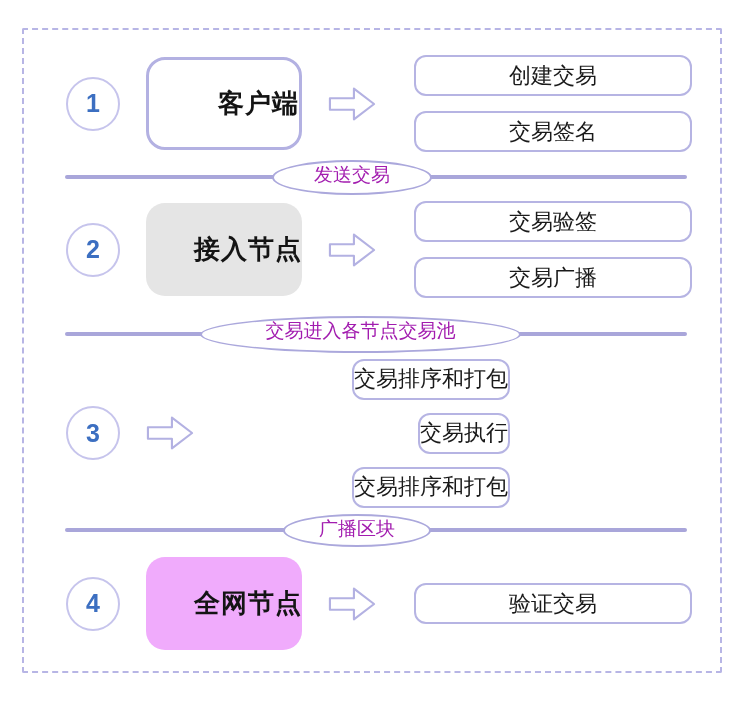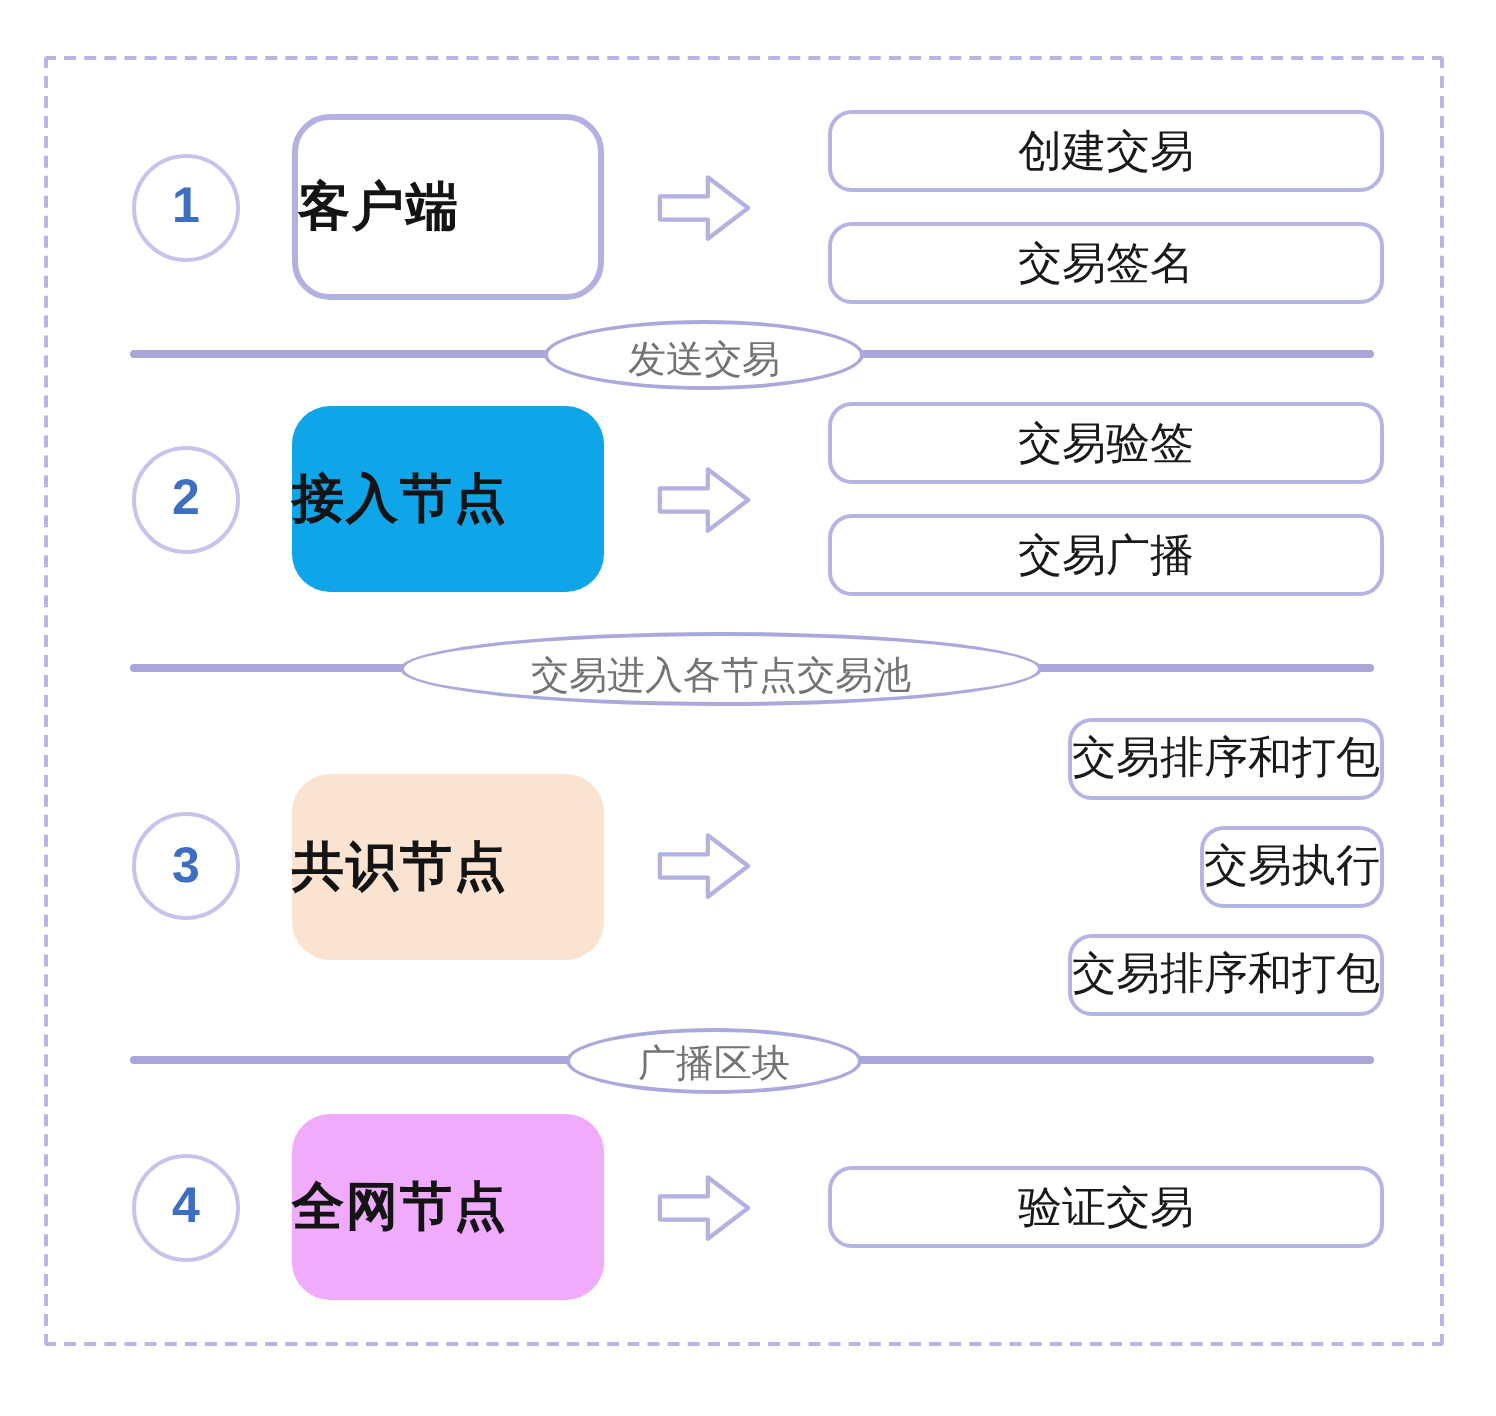--- a/index.html
+++ b/index.html
@@ -39,27 +39,27 @@
     background: #ffffff;
     display: flex; align-items: center; justify-content: center;
     font-size: 25px; font-weight: bold;
     color: #3c6fc1;
   }
   .node {
     flex: 0 0 auto;
     margin-left: 26px;
     width: 156px; height: 93px;
     border-radius: 19px;
-    display: flex; align-items: center; justify-content: flex-start;
+    display: flex; align-items: center; justify-content: flex-end;
     font-size: 26px; font-weight: bold;
     letter-spacing: 1px;
     color: #141414;
   }
   .node-white  { background: #ffffff; border: 3px solid #b3b1e2; }
-  .node-green  { background: #0ea5e9; }
+  .node-green  { background: #e5e5e5; }
   .node-orange { background: #fbe3d1; }
   .node-blue   { background: #f0abfc; }
 
   .arrow {
     flex: 0 0 auto;
     margin-left: 26px;
     width: 48px; height: 38px;
   }
   .actions {
     flex: 0 0 auto;
@@ -84,23 +84,23 @@
     position: absolute;
     left: 65px; width: 622px; height: 4px;
     background: #a9a6da;
     border-radius: 2px;
   }
   .divider-ellipse {
     position: absolute;
     background: #ffffff;
     border: 2px solid #aba8dc;
     border-radius: 50%;
-    display: flex; align-items: flex-end; justify-content: center;
+    display: flex; align-items: flex-start; justify-content: center;
     font-size: 19px;
-    color: #737373;
+    color: #a21caf;
     white-space: nowrap;
   }
   .ellipse-1 { left: 272px; top: 160px; width: 160px; height: 35px; }
   .ellipse-2 { left: 200px; top: 316px; width: 321px; height: 37px; }
   .ellipse-3 { left: 283px; top: 514px; width: 148px; height: 33px; }
   .line-1 { top: 175px; }
   .line-2 { top: 332px; }
   .line-3 { top: 528px; }
 </style>
 </head>
@@ -155,23 +155,20 @@
 
 <div class="divider-line line-2"></div>
 <div class="divider-ellipse ellipse-2">
   <span>交易进入各节点交易池</span>
 </div>
 
 <div class="row row-3">
   <div class="num-circle">
     <span>3</span>
   </div>
-  <div class="node node-orange">
-    <span>共识节点</span>
-  </div>
   <svg class="arrow" viewBox="0 0 50 38">
     <path d="M2 13 H27 V3 L48 19 L27 35 V25 H2 Z" fill="#ffffff" stroke="#b3b1e2" stroke-width="2.2" stroke-linejoin="round"></path>
   </svg>
   <div class="actions">
     <div class="action">
       <span>交易排序和打包</span>
     </div>
     <div class="action">
       <span>交易执行</span>
     </div>

